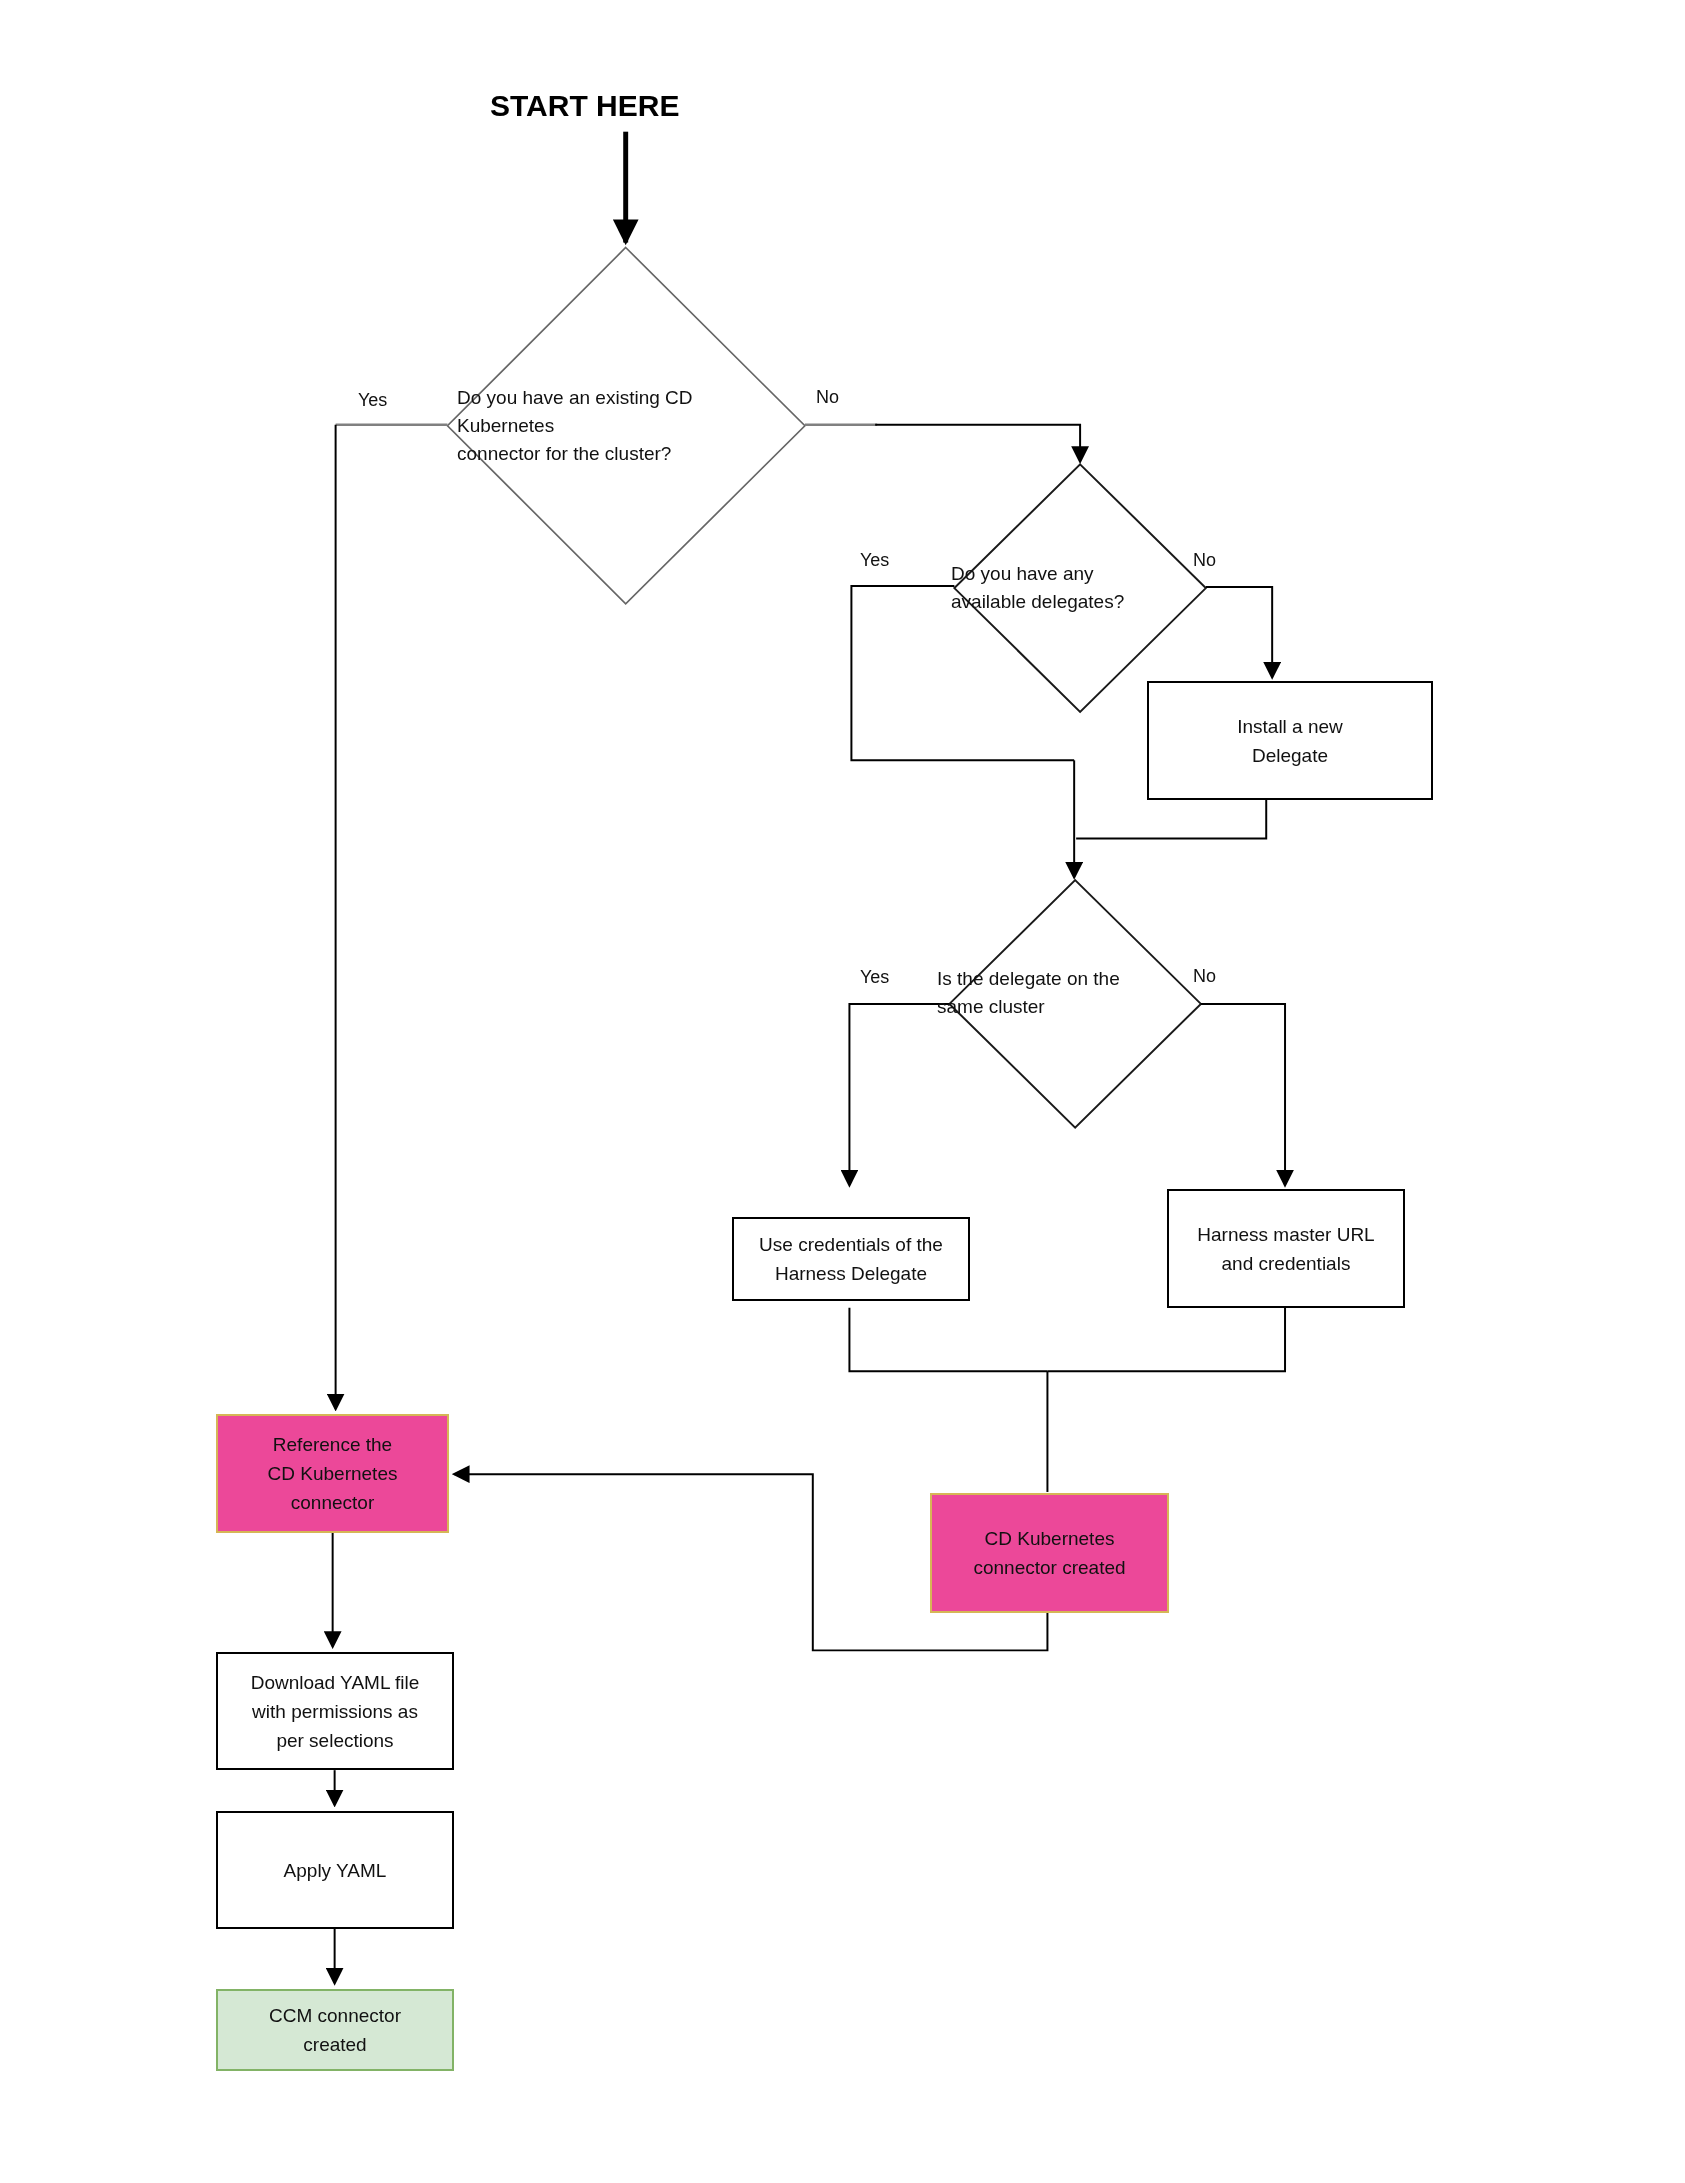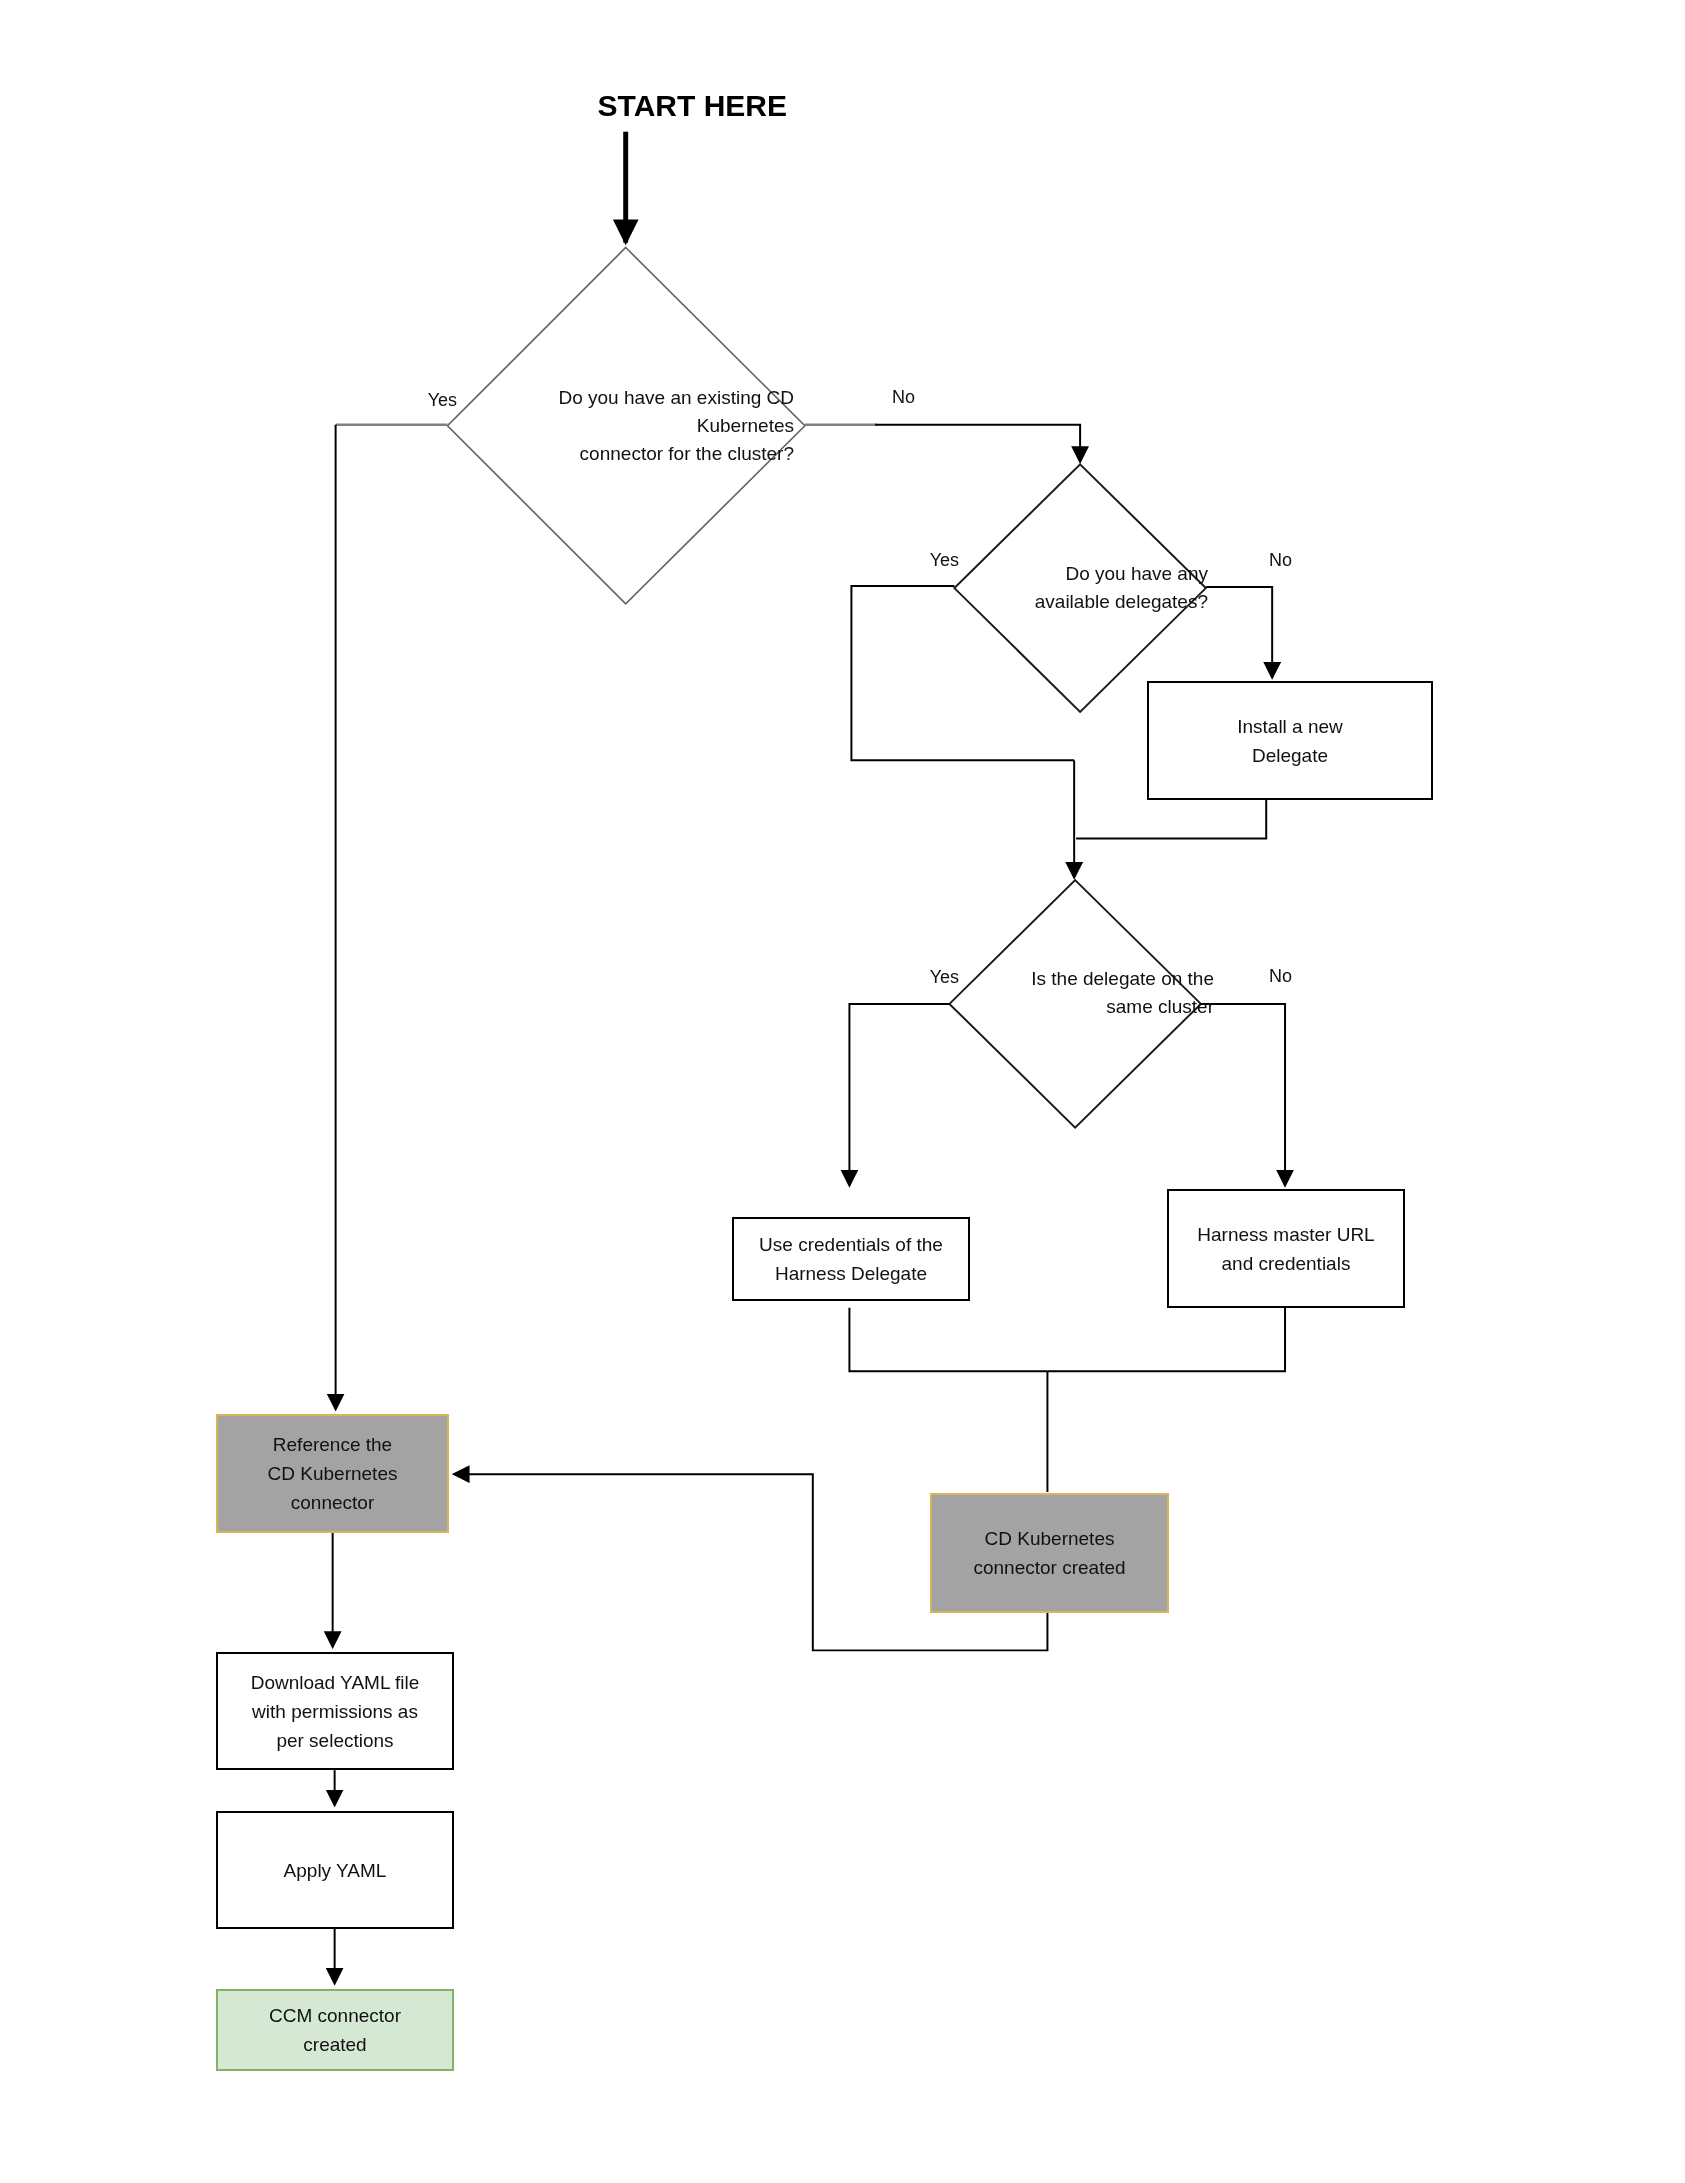--- a/index.html
+++ b/index.html
@@ -25,25 +25,25 @@
     align-items: center;
     justify-content: center;
     text-align: center;
     white-space: pre-line;
     font-size: 19px;
     line-height: 29px;
     color: #111111;
     border: 2px solid #000000;
     background: #ffffff;
   }
-  .node.yellow { background: #a3a3a3; border-color: #D6B656; }
+  .node.yellow { background: #ec4899; border-color: #D6B656; }
   .node.green  { background: #D5E8D4; border-color: #82B366; }
   .lbl {
     position: absolute;
-    text-align: right;
+    text-align: left;
     white-space: pre-line;
     color: #111111;
     font-size: 19px;
     line-height: 28px;
   }
   .edge-label { font-size: 18px; line-height: 28px; }
   .start-title {
     font-size: 30px;
     font-weight: bold;
     line-height: 34px;

